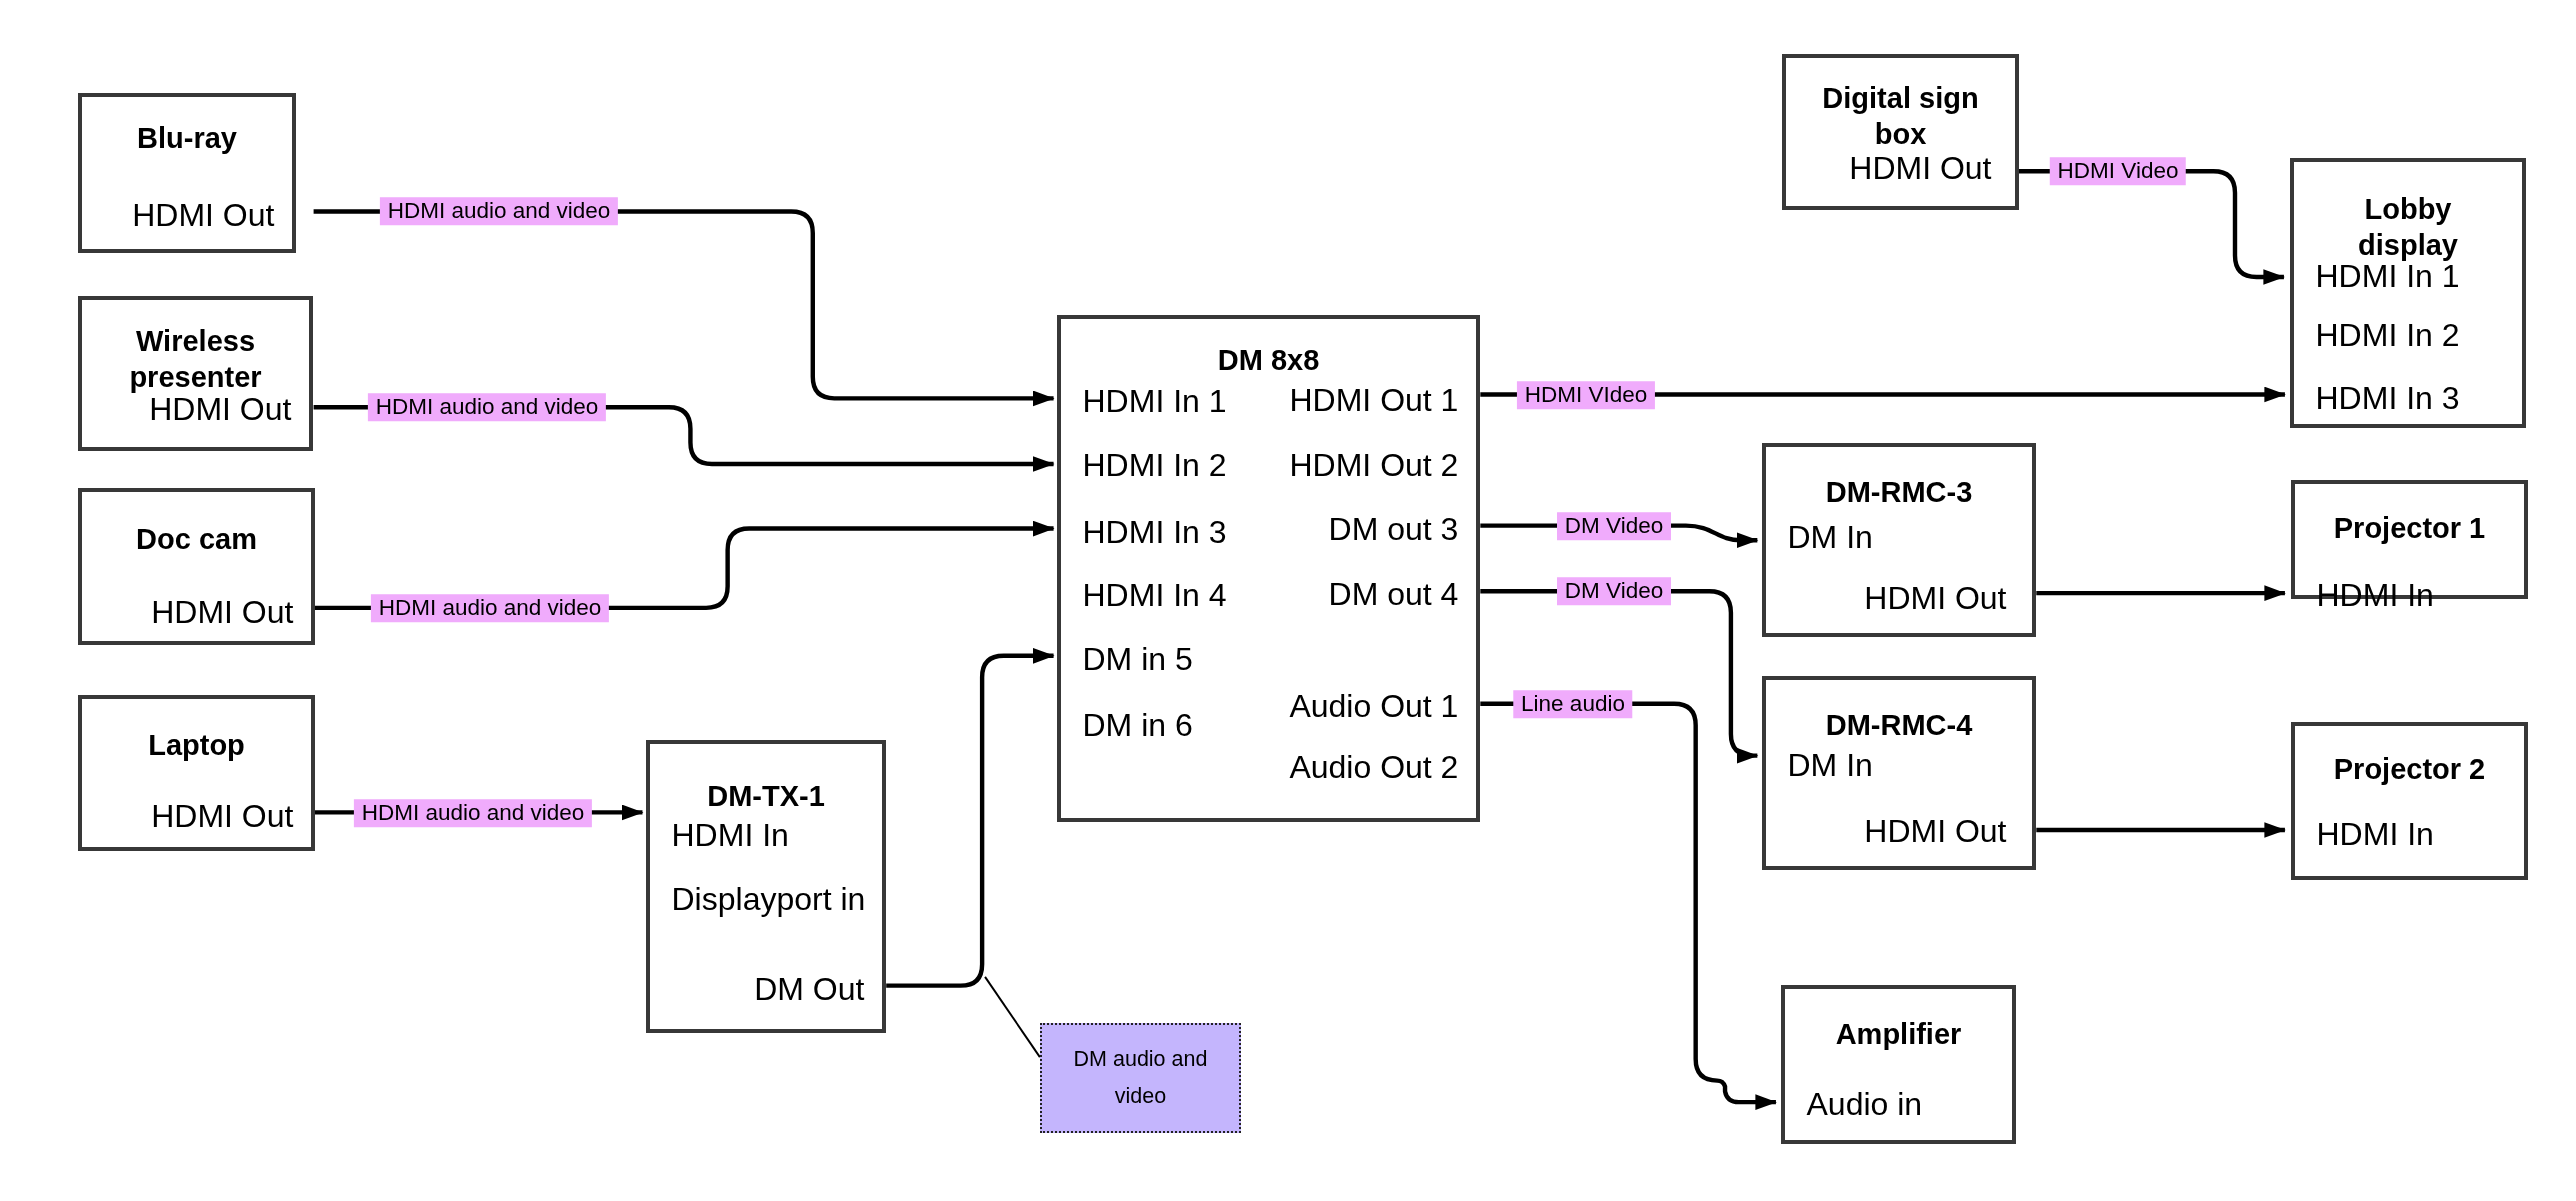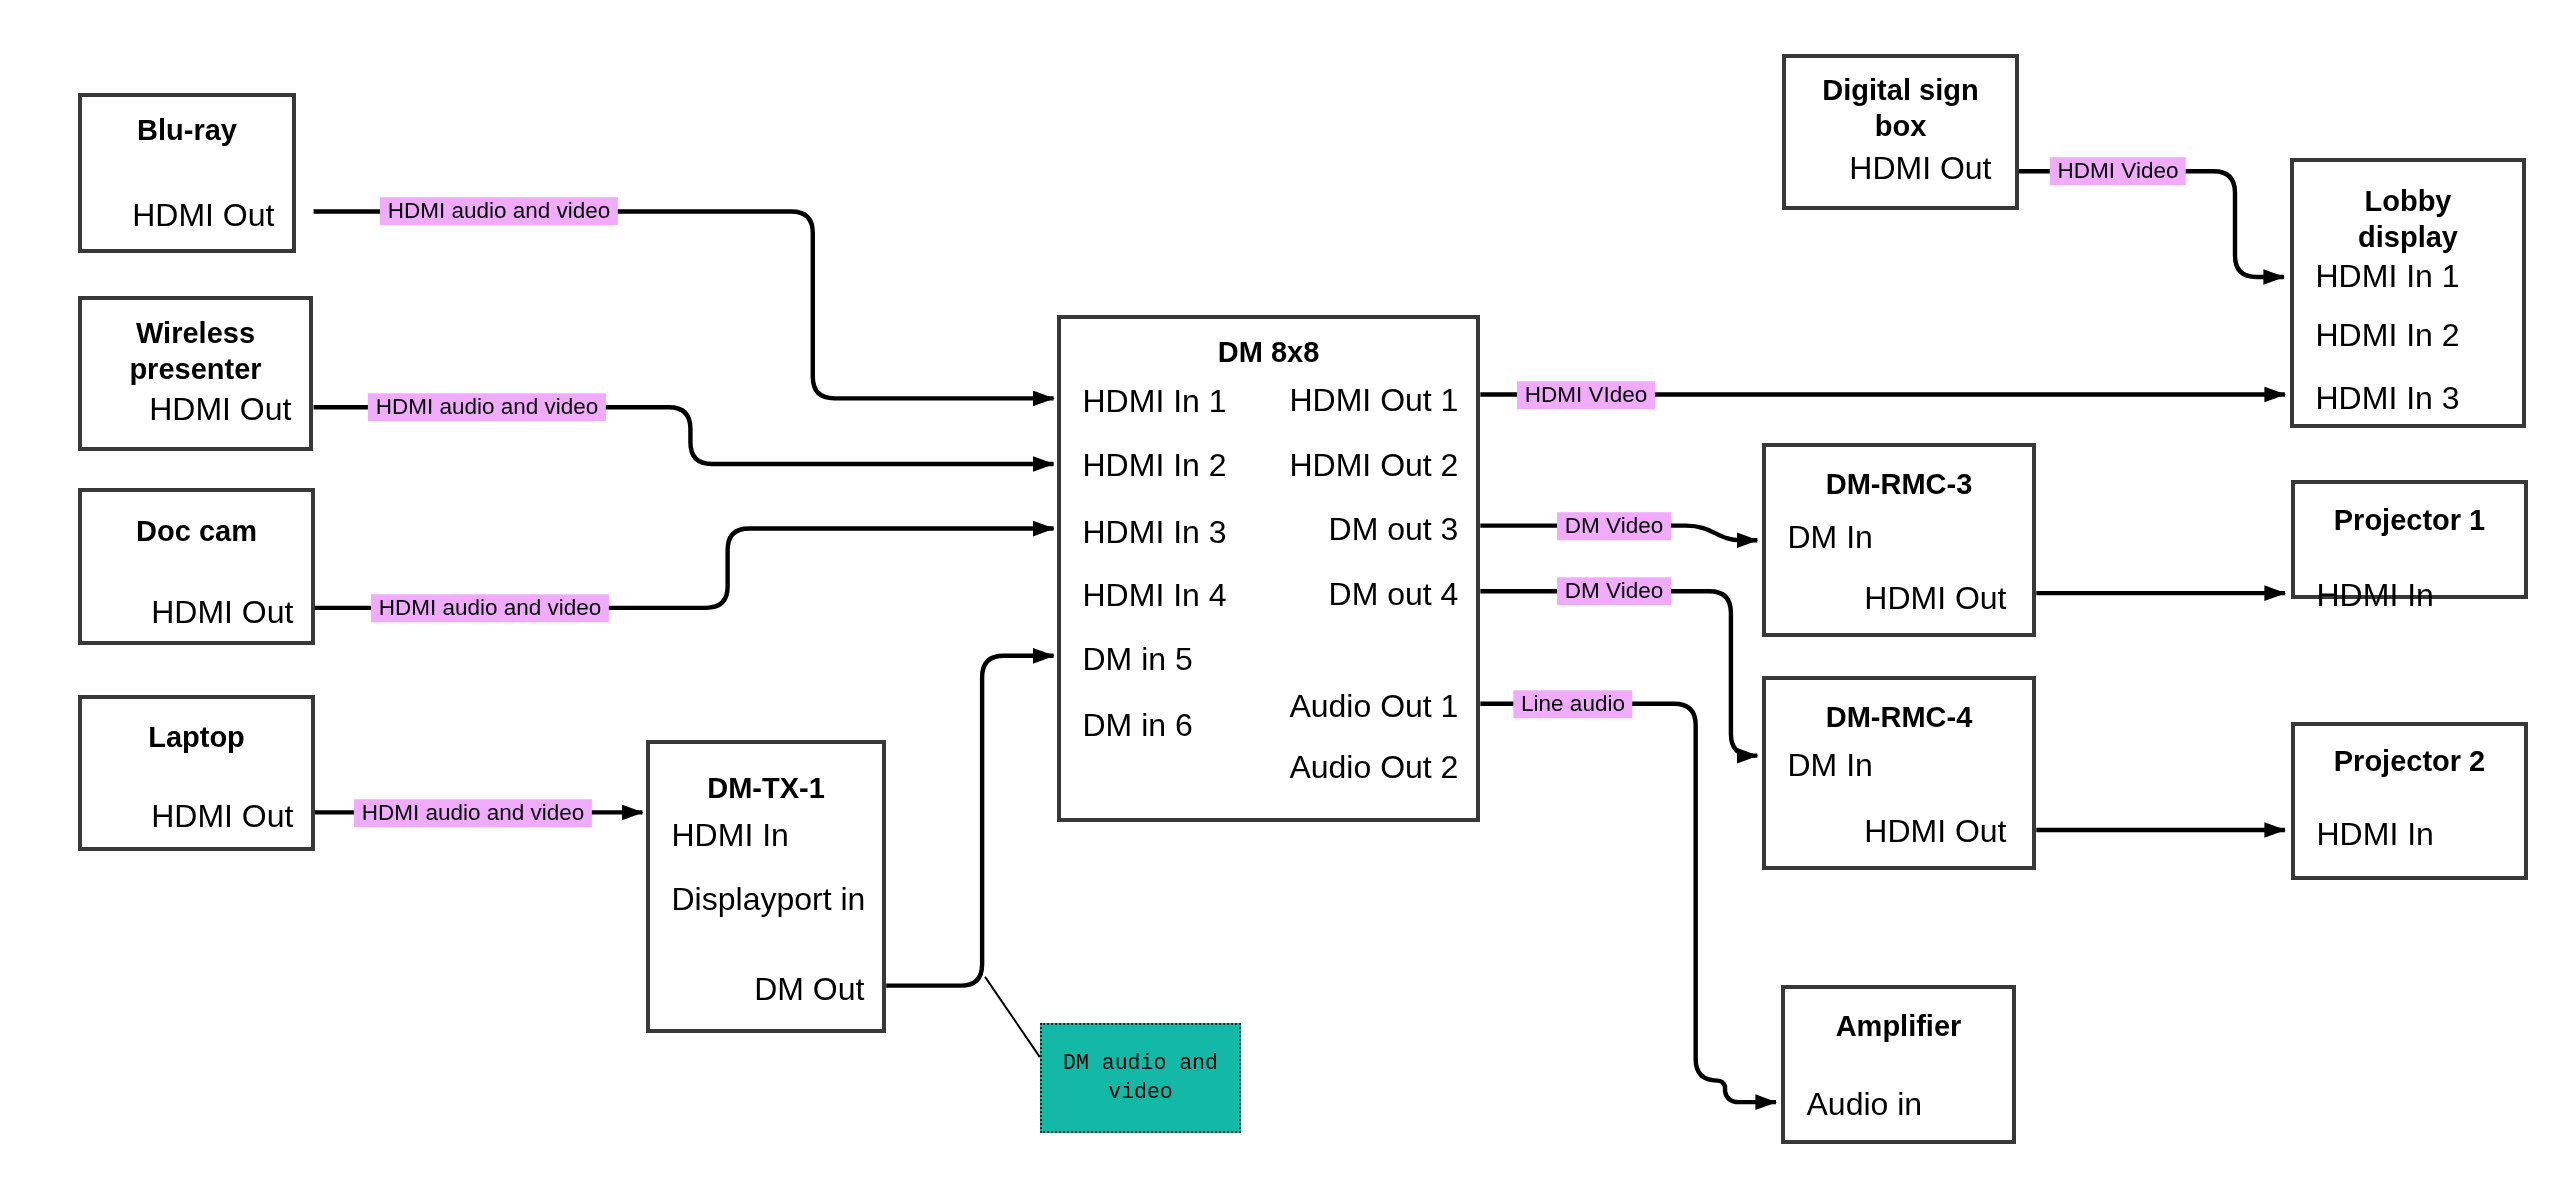--- a/index.html
+++ b/index.html
@@ -17,46 +17,46 @@
     border:4.9px solid #383838;
     background:#ffffff;
     box-sizing:border-box;
   }
   .title{
     position:absolute;left:0;right:0;
     text-align:center;
     font-weight:bold;
     font-size:29px;line-height:36px;
     white-space:pre-line;
+    margin-top:8px;
   }
   .port{
     position:absolute;
     font-size:32px;line-height:25.5px;
     white-space:nowrap;
   }
   .port.pl{left:21.5px;}
   .port.pr{right:17.6px;text-align:right;}
   .wire-label{
     position:absolute;
     transform:translate(-50%,-50%);
     background:#f0abfc;
     padding:1px 7.8px;
     font-size:22.5px;line-height:25.5px;
     white-space:nowrap;
   }
   .note{
     position:absolute;
     border:2px dotted #222;
-    background:#14b8a6;
+    background:#c4b5fd;
     display:flex;align-items:center;justify-content:center;
     text-align:center;
-    font-size:21.5px;line-height:29px;
+    font-size:21.5px;line-height:37px;
     box-sizing:border-box;
     padding:3.9px 13.7px;
-    font-family:Liberation Mono, monospace;
   }
 </style>
 </head>
 <body>
 
 <div id="canvas">
 
   <svg id="wires" viewBox="0 0 2631 1227">
     <defs>
       <marker id="arrow" markerUnits="userSpaceOnUse" markerWidth="24" markerHeight="18" refX="21" refY="8" orient="auto">

